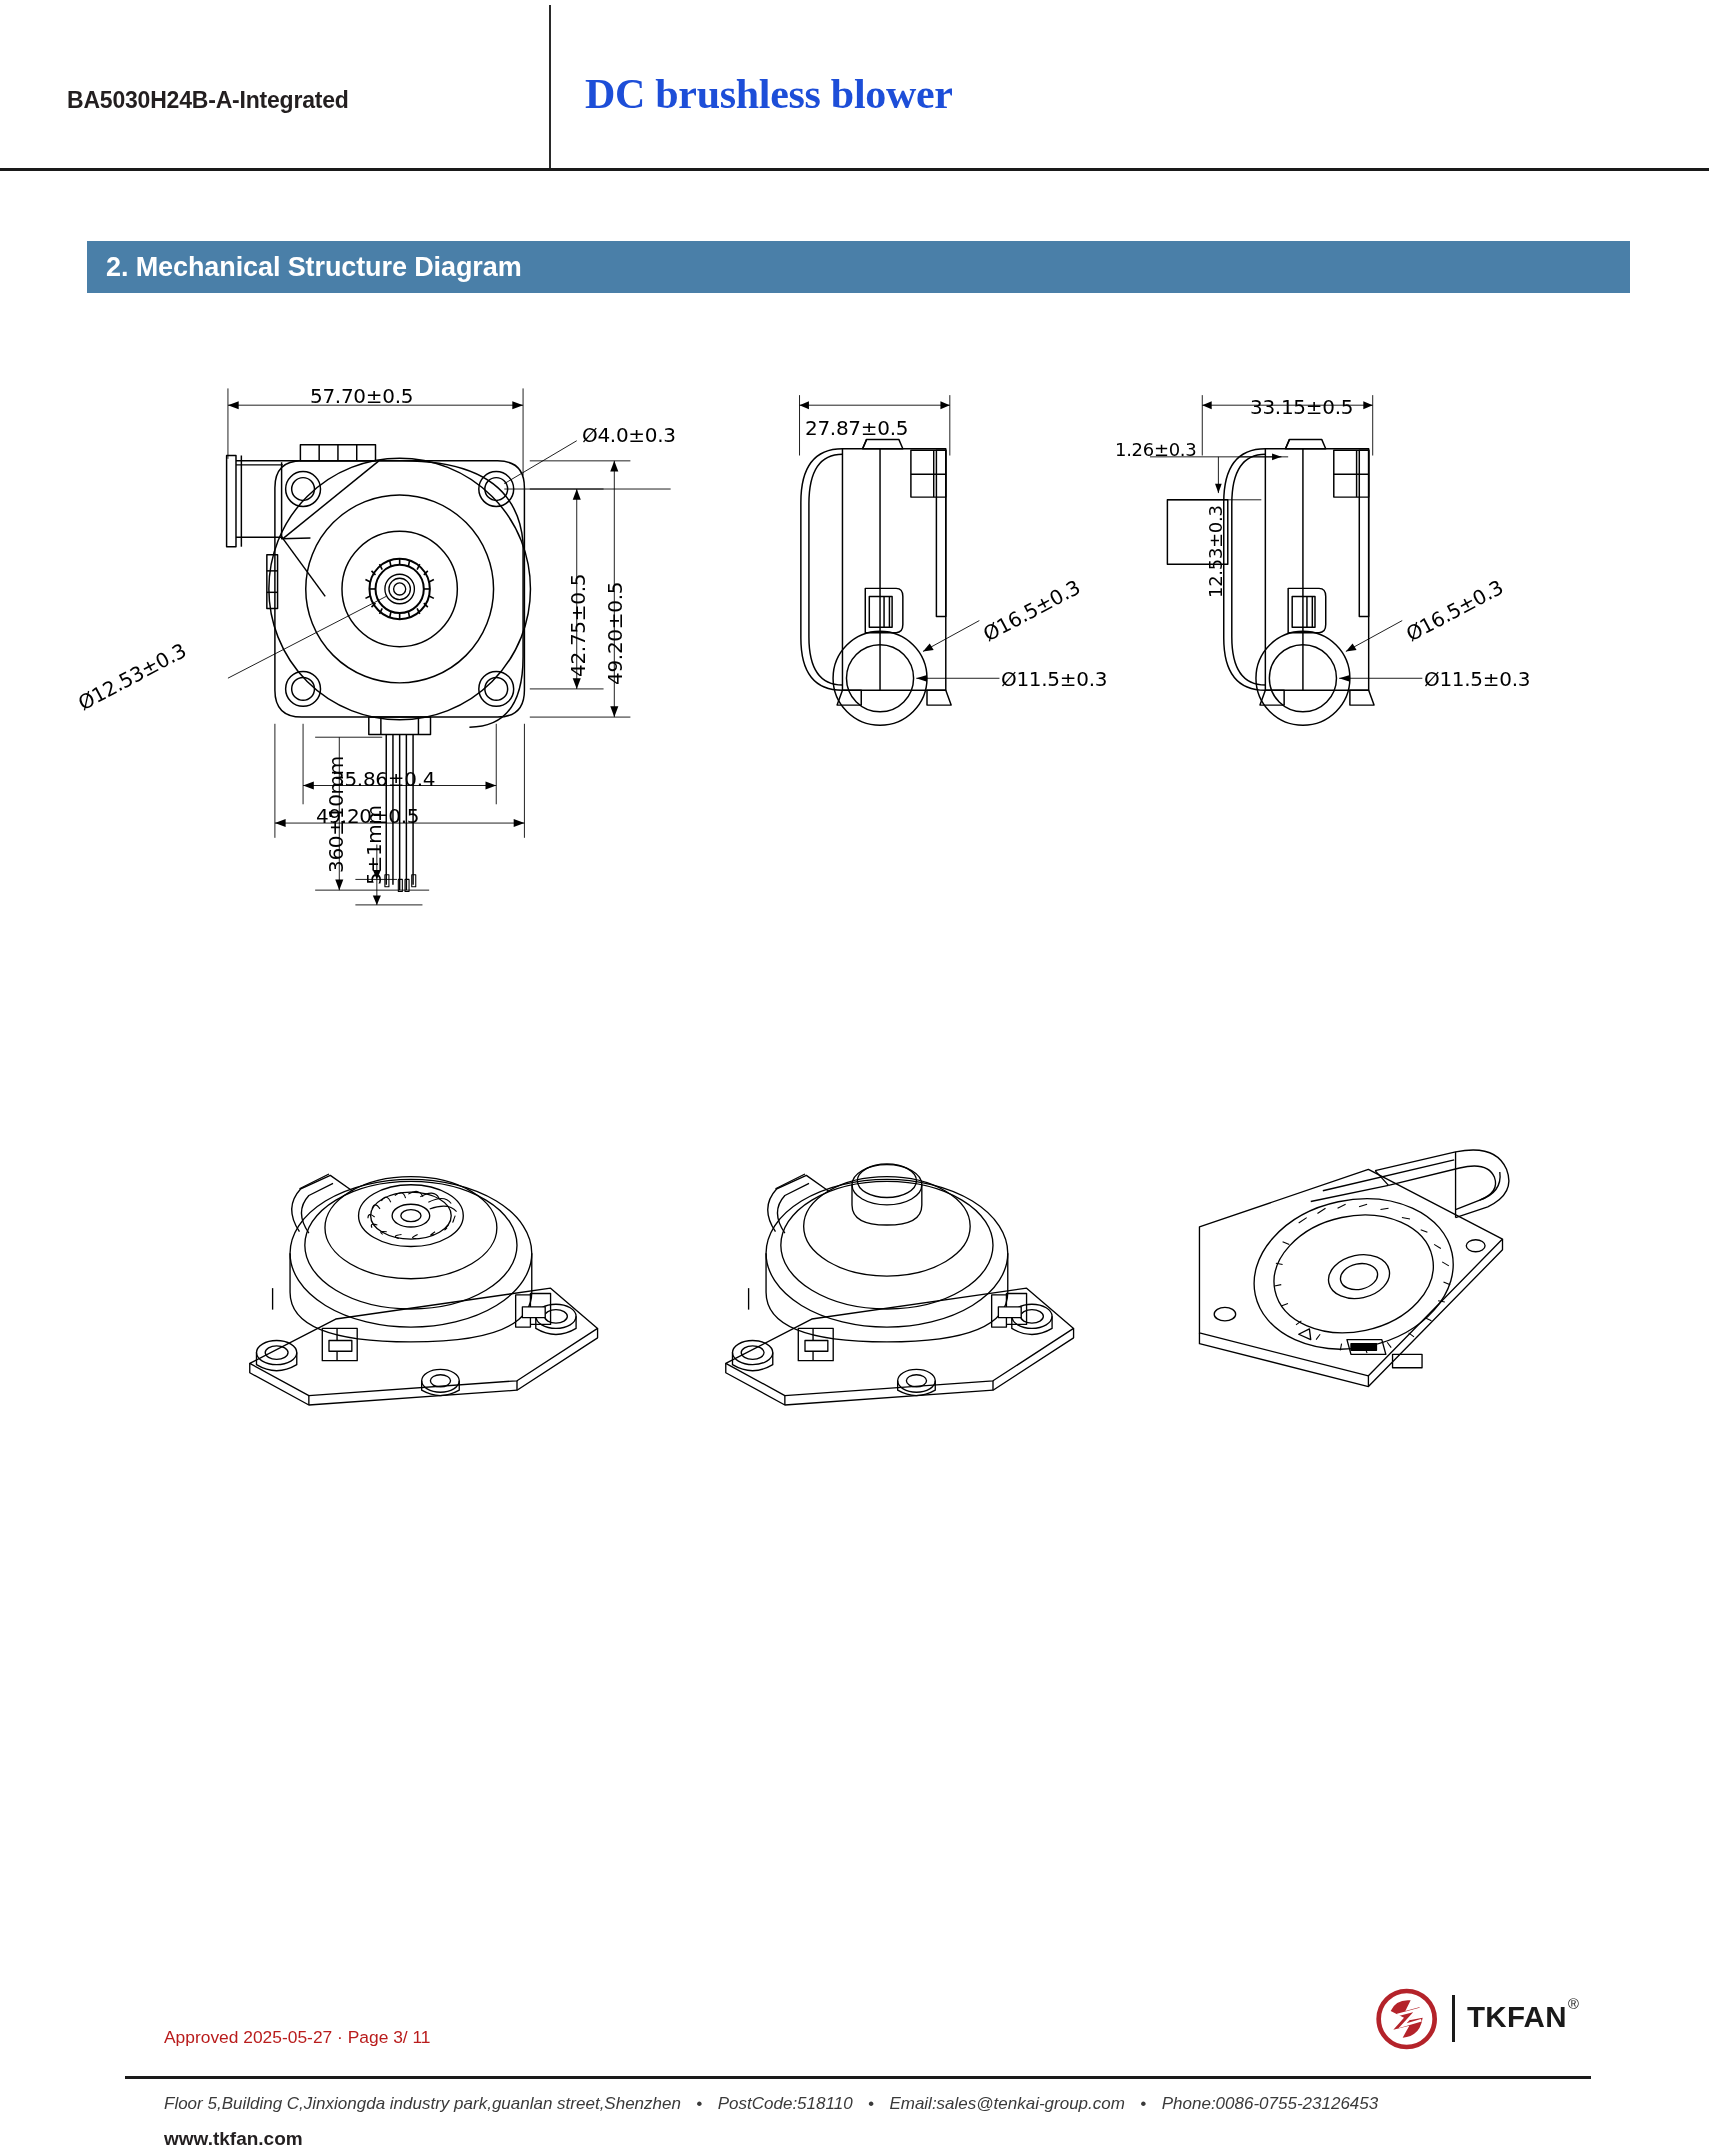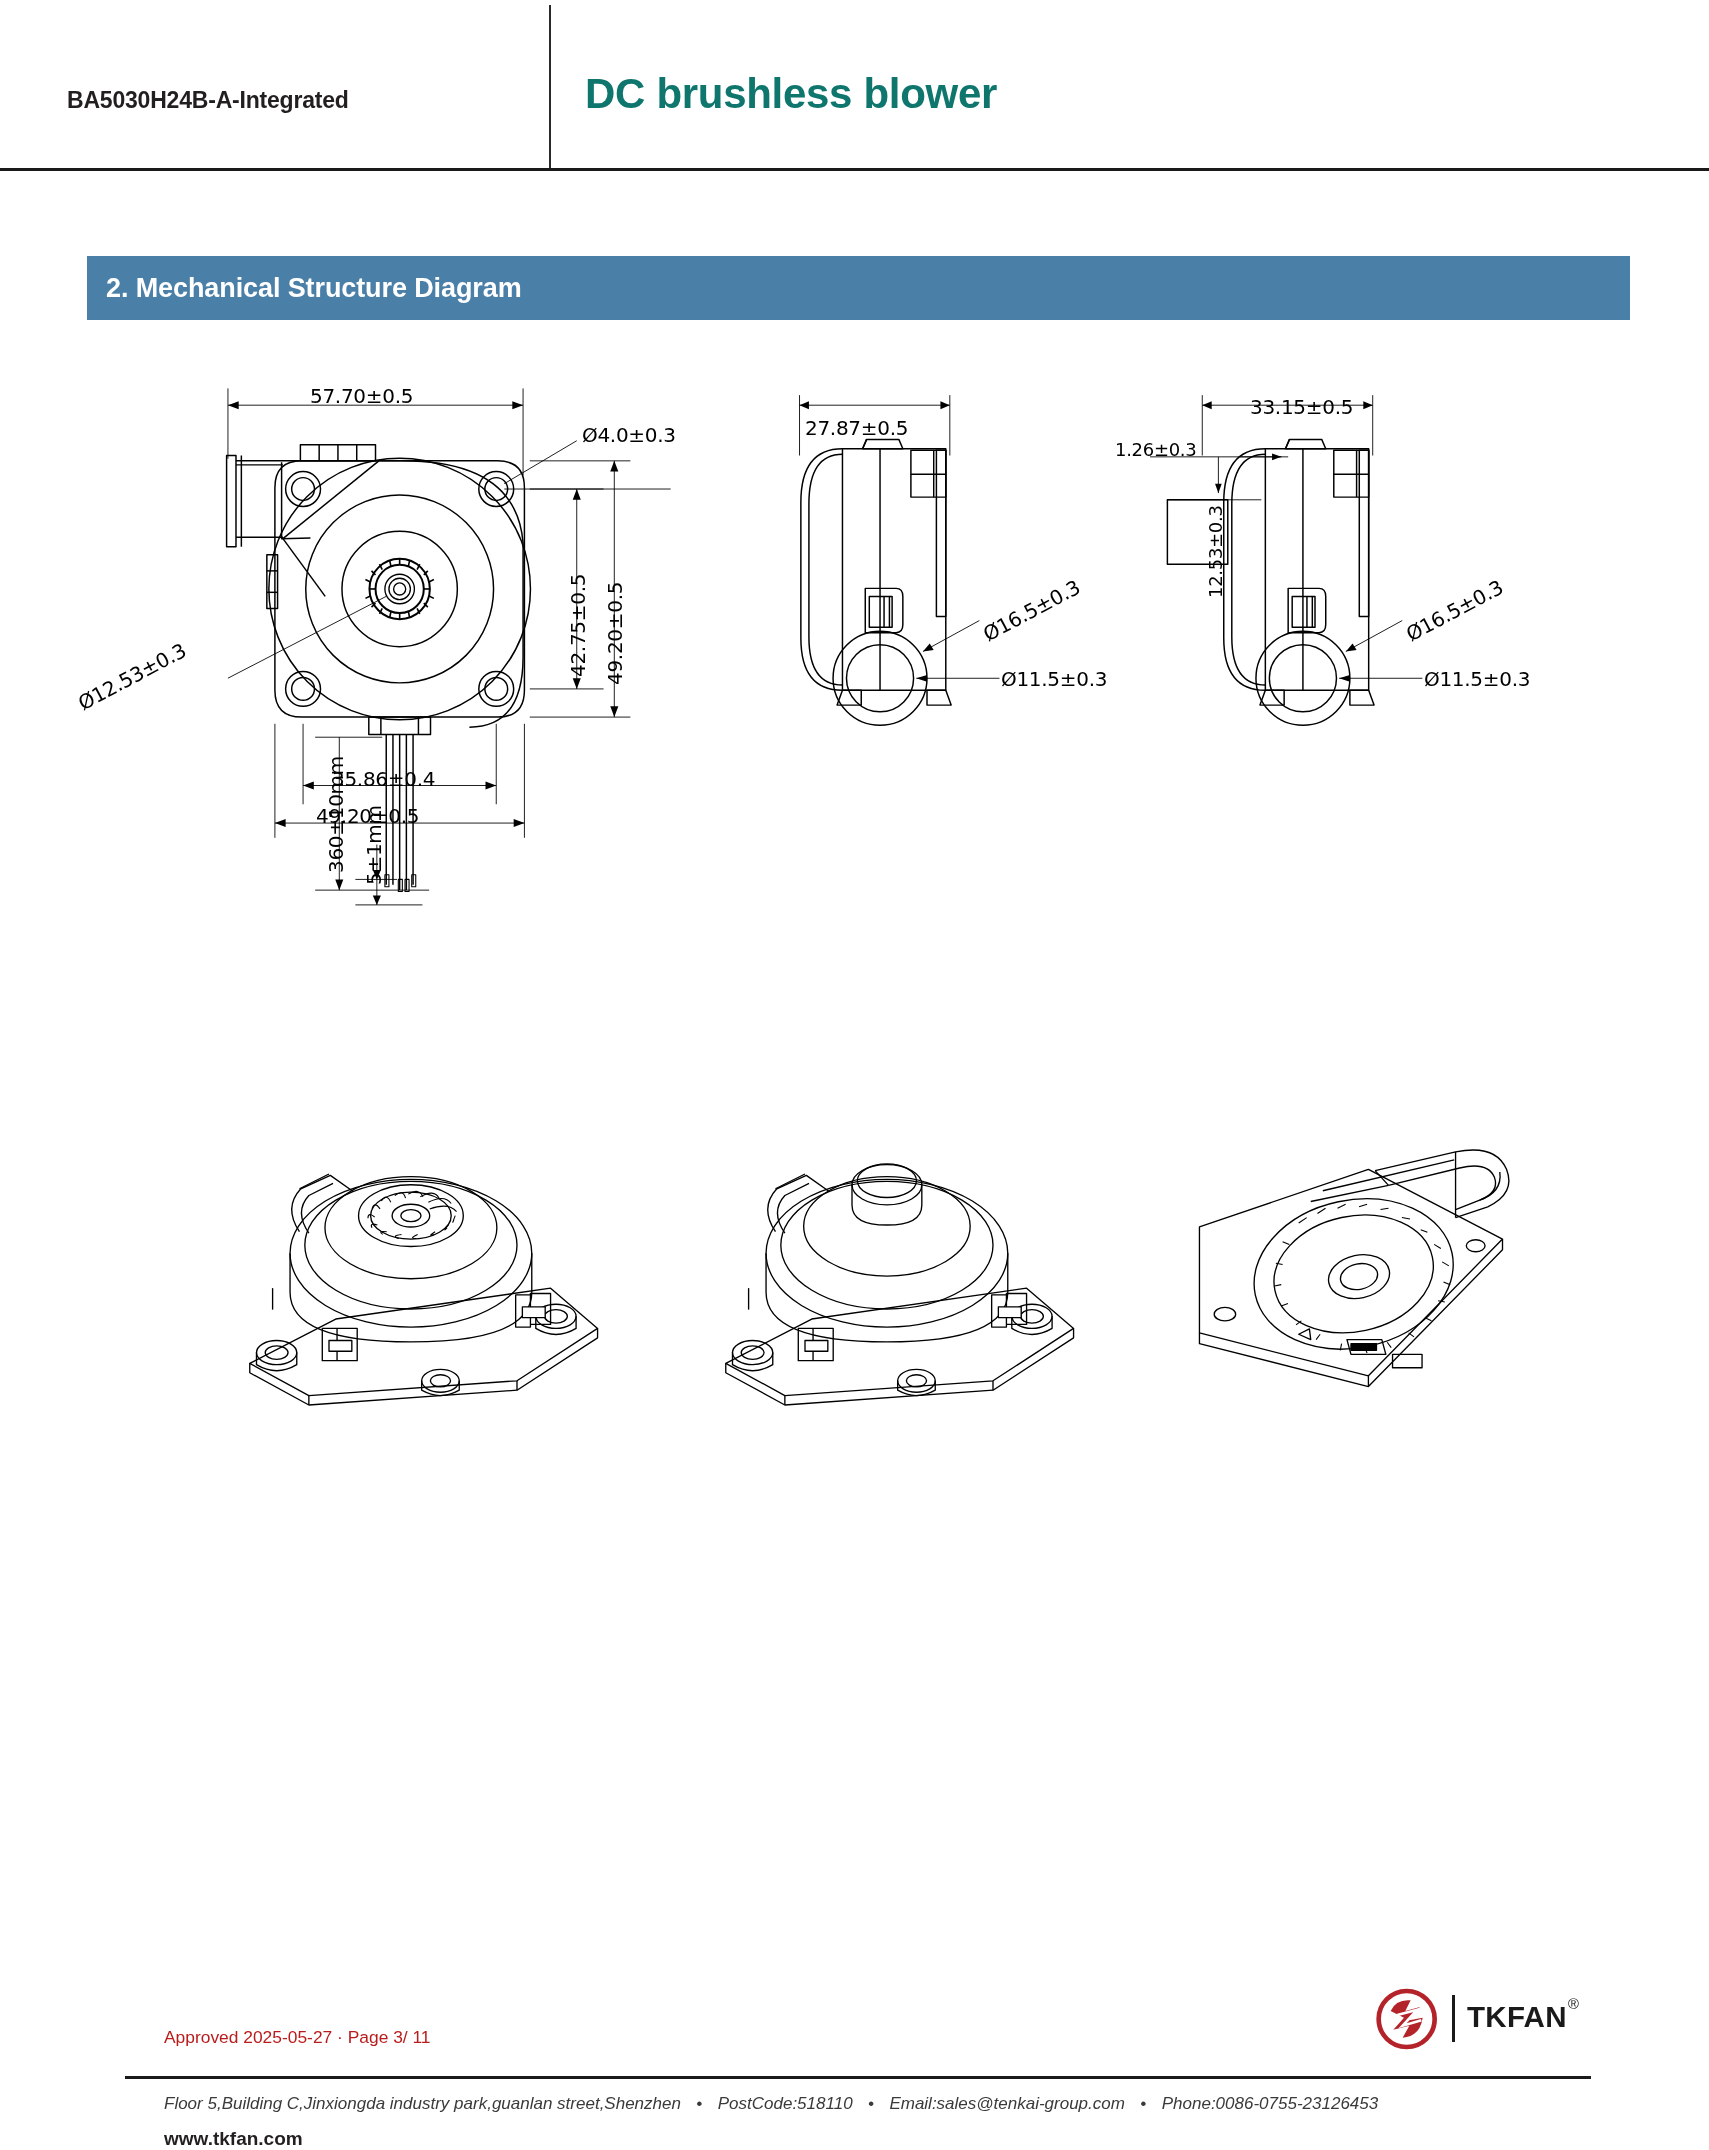--- a/index.html
+++ b/index.html
@@ -46,29 +46,30 @@
     white-space: nowrap;
     color: #231f20;
   }
   .header-title {
     position: absolute;
     left: 585px; top: 70px;
     font-size: 42px;
     font-weight: bold;
     letter-spacing: -0.3px;
     white-space: nowrap;
-    color: #0f766e;
+    color: #1d4ed8;
+    font-family: Liberation Serif, serif;
   }
 
   
   .section-banner {
     position: absolute;
-    left: 87px; top: 256px;
+    left: 87px; top: 241px;
     width: 1543px;
-    height: 64px;
+    height: 52px;
     background: #4a7fa8;
   }
   .section-banner-label {
     position: absolute;
     left: 19px; top: 50%;
     transform: translateY(-50%);
     font-size: 27px;
     font-weight: bold;
     color: #ffffff;
     white-space: nowrap;

